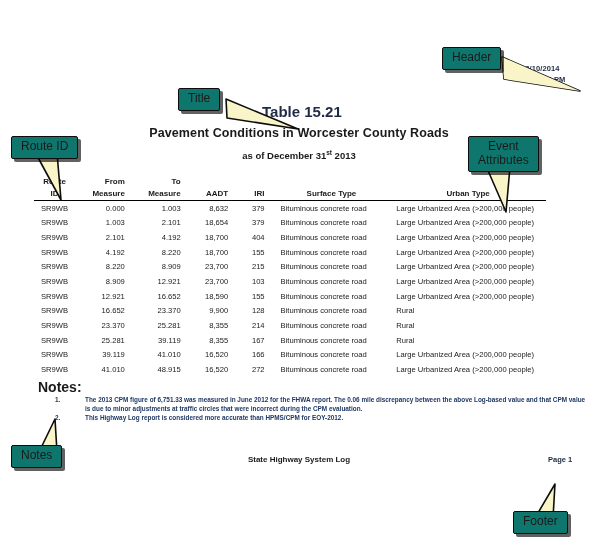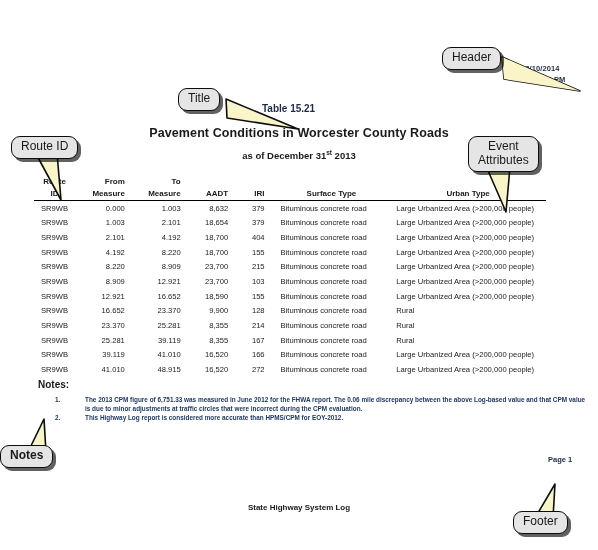--- a/index.html
+++ b/index.html
@@ -30,21 +30,21 @@
     color: #1f2a44;
     line-height: 11px;
     letter-spacing: 0.1px;
     white-space: nowrap;
   }
 
   .table-number {
     position: absolute;
     left: 262px;
     top: 103px;
-    font-size: 10px;
+    font-size: 15px;
     font-weight: bold;
     color: #1f2a44;
     white-space: nowrap;
   }
 
   .doc-title {
     position: absolute;
     left: 0;
     top: 126px;
     width: 598px;
@@ -103,21 +103,21 @@
   .col-surface { width: 118px; text-align: left;   padding-left: 8px !important; }
   .col-urban   { width: 154px; text-align: left;   padding-left: 6px !important; }
   th.col-surface { text-align: center; padding-left: 0 !important; }
   th.col-urban   { text-align: center; padding-left: 0 !important; }
 
   
   .notes-label {
     position: absolute;
     left: 38px;
     top: 379px;
-    font-size: 10px;
+    font-size: 14px;
     font-weight: bold;
     color: #1a1a1a;
   }
   #notes-list {
     position: absolute;
     left: 47px;
     top: 396px;
     width: 540px;
     margin: 0;
     padding: 0;
@@ -141,61 +141,60 @@
   
   .footer-center {
     position: absolute;
     left: 0;
     top: 455px;
     width: 598px;
     text-align: center;
     font-size: 8px;
     font-weight: bold;
     color: #1a1a1a;
-    margin-top: 48px;
   }
   .footer-page {
     position: absolute;
     left: 548px;
     top: 455px;
     font-size: 7.5px;
     font-weight: bold;
     color: #1f2a44;
     white-space: nowrap;
   }
 
   
   .callout {
     position: absolute;
   }
   .callout .bubble {
     position: relative;
-    background: #e5e5e5;
+    background: #0f766e;
     border: 1.6px solid #0d0d0d;
-    border-radius: 9px;
+    border-radius: 2px;
     box-shadow: 3px 3px 0 rgba(0,0,0,0.62);
     font-size: 12px;
     color: #1a1a1a;
     padding: 3px 9px 4px 9px;
     line-height: 13.5px;
     text-align: center;
     white-space: pre-line;
   }
   .callout svg.tail {
     position: absolute;
     overflow: visible;
     pointer-events: none;
   }
 
   
   #callout-header        { left: 442px; top: 47px; }
   #callout-title         { left: 178px; top: 88px; }
   #callout-routeid       { left: 11px;  top: 136px; }
   #callout-eventattrs    { left: 468px; top: 136px; }
-  #callout-notes         { left: 0;  top: 445px; font-weight: bold; }
+  #callout-notes         { left: 11px;  top: 445px; }
   #callout-footer        { left: 513px; top: 478px; margin-top: 33px; }
 </style>
 </head>
 <body>
 
 <div id="page">
 
   <div class="doc-header-datetime">
     <div>03/10/2014</div>
     <div>03:22:12 PM</div>

